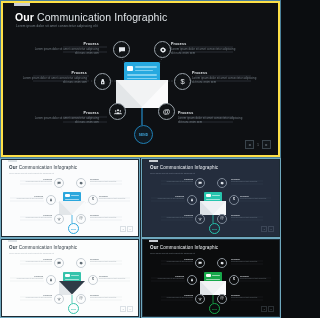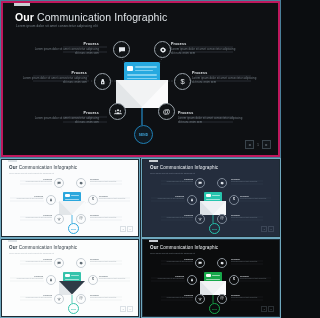--- a/index.html
+++ b/index.html
@@ -1,20 +1,20 @@
 <!DOCTYPE html>
 <html><head>
 <meta charset="utf-8">
 <style>
   html,body{margin:0;padding:0;background:#0b0d10;}
   body{width:281px;height:318px;overflow:hidden;font-family:"Liberation Sans",sans-serif;}
   .page{position:relative;width:281px;height:318px;background:#1d2a33;}
 
   
-  .hero{position:absolute;left:0;top:0;width:281px;height:158px;background:#be185d;
+  .hero{position:absolute;left:0;top:0;width:281px;height:158px;background:#fde047;
         border:1px solid #4a7f99;box-sizing:border-box;overflow:hidden;}
   .hero-inner{position:absolute;left:2px;top:2px;right:2px;bottom:2px;background:#0e1013;overflow:hidden;}
   .topnotch{position:absolute;left:11px;top:0px;width:16px;height:3px;background:#c9ced3;}
 
   .title{position:absolute;left:12px;top:8px;font-size:10.5px;color:#e9edf0;letter-spacing:.1px;white-space:nowrap;}
   .title b{font-weight:bold;color:#ffffff;}
   .title span.reg{font-weight:300;color:#dfe4e8;}
   .subtitle{position:absolute;left:13px;top:21px;font-size:3.1px;color:#7b858d;letter-spacing:.15px;white-space:nowrap;}
 
   

